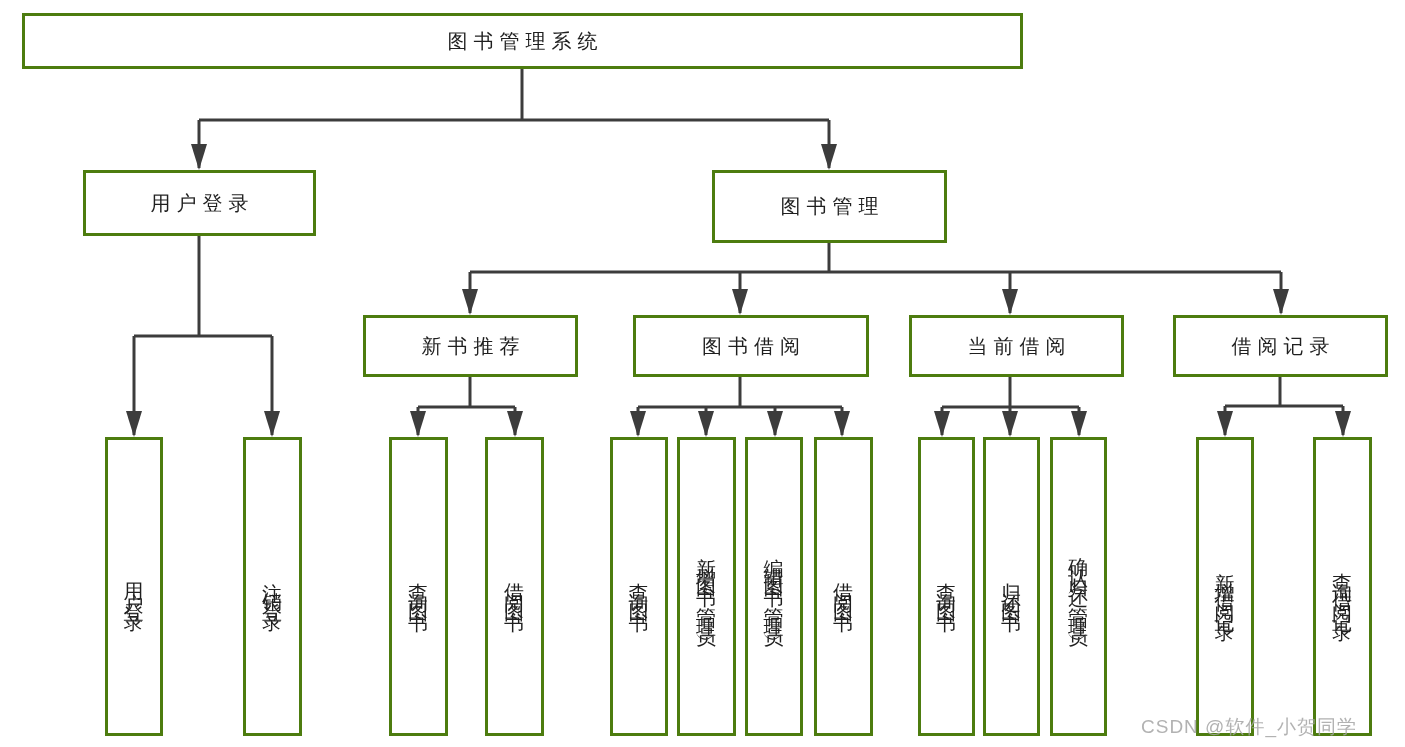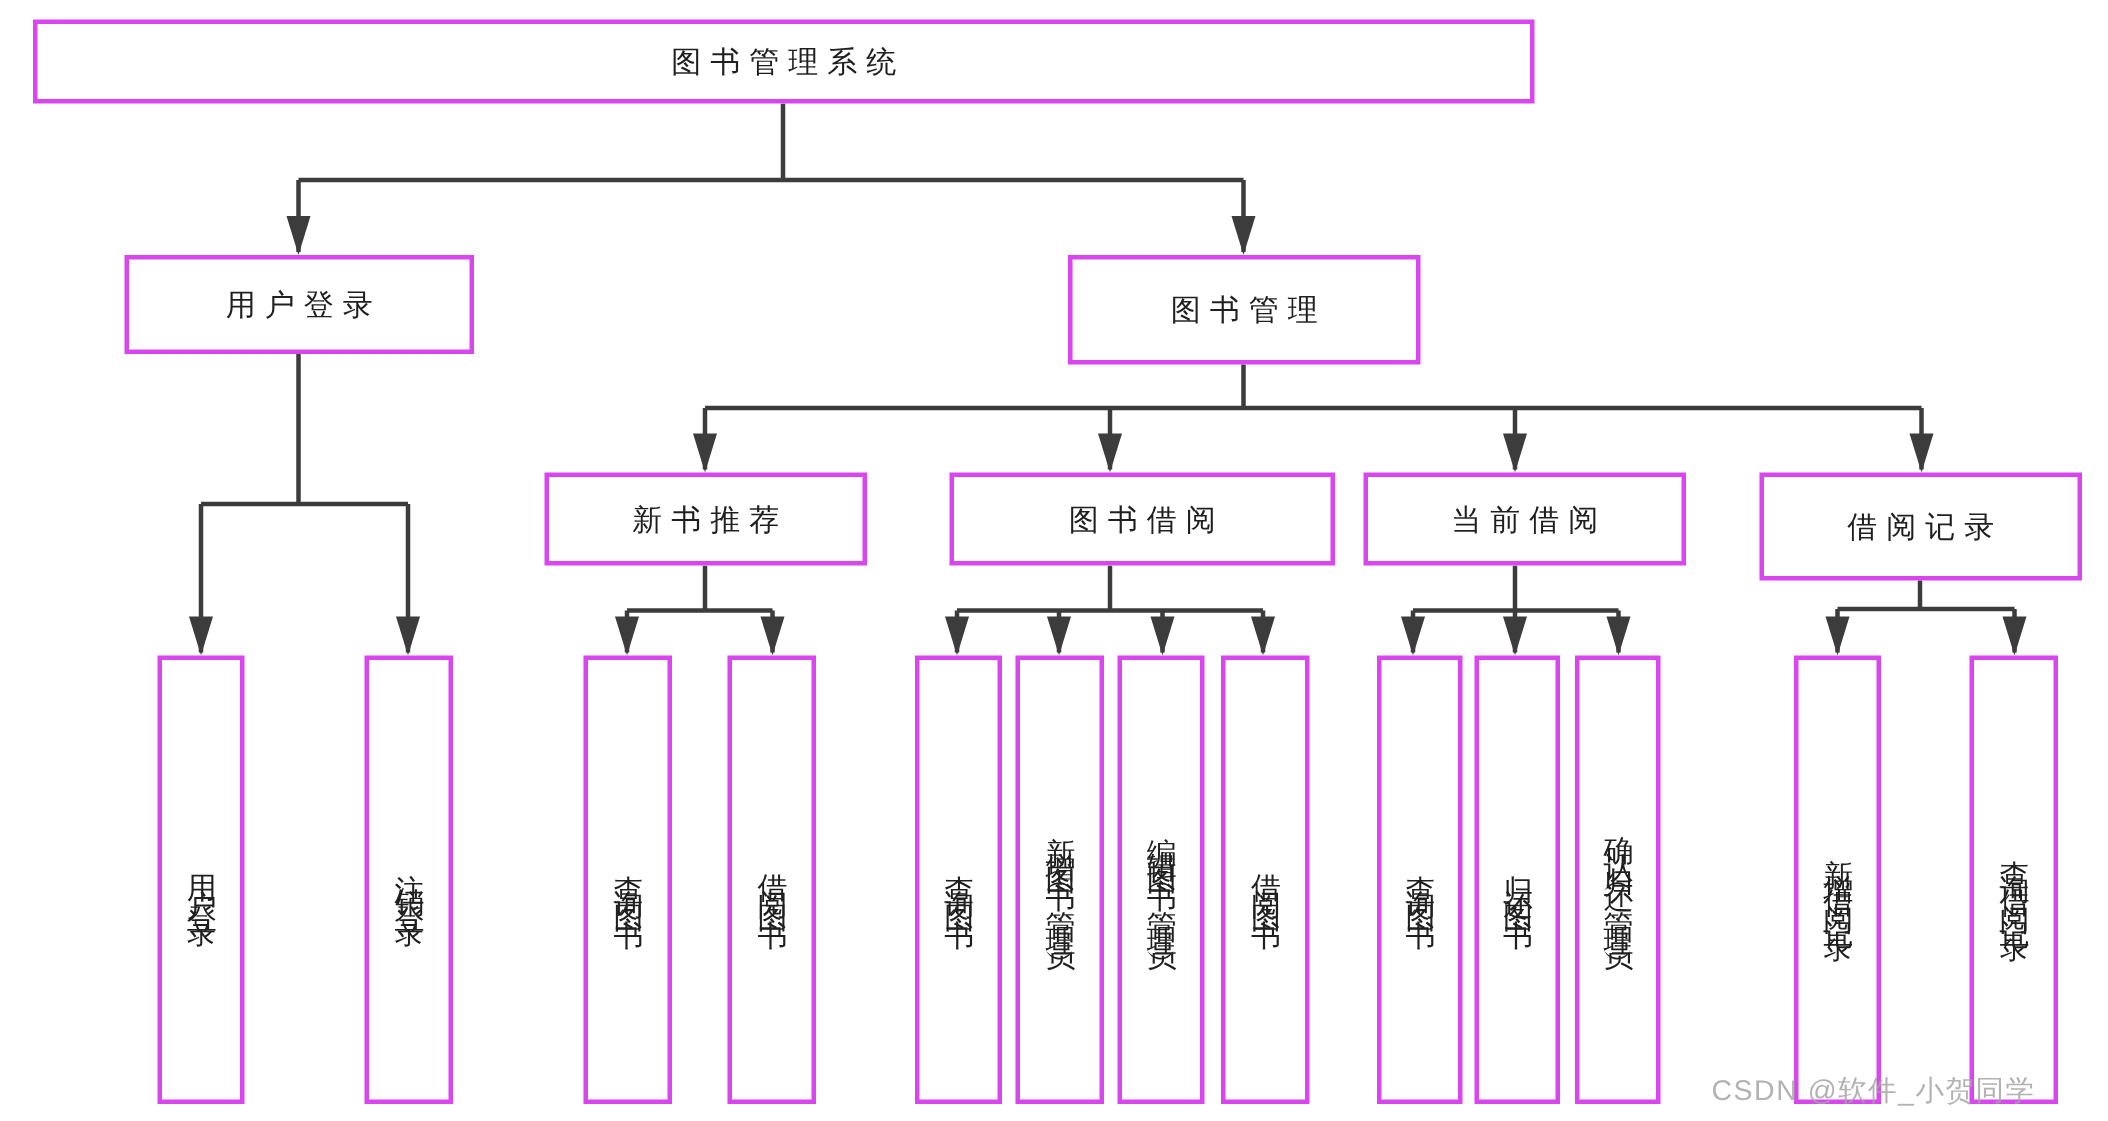--- a/index.html
+++ b/index.html
@@ -7,21 +7,21 @@
     position:relative;
     width:1405px;height:747px;
     background:#ffffff;
     overflow:hidden;
     font-family:"Liberation Sans","DejaVu Sans",sans-serif;
   }
   .connectors{position:absolute;left:0;top:0;pointer-events:none;}
   .box{
     position:absolute;
     box-sizing:border-box;
-    border:3px solid #d946ef;
+    border:3px solid #4d7c0f;
     background:#ffffff;
     display:flex;
     align-items:center;
     justify-content:center;
     color:#1f1f1f;
     z-index:2;
   }
   .box.h span{
     font-size:20px;
     letter-spacing:6px;
@@ -33,23 +33,23 @@
     text-orientation:mixed;
     font-size:20px;
     letter-spacing:10px;
     line-height:1;
   }
   
   .n-root          {left:22px;  top:13px;  width:1001px; height:56px;}
   .n-user-login    {left:83px;  top:170px; width:233px;  height:66px;}
   .n-book-mgmt     {left:712px; top:170px; width:235px;  height:73px;}
   .n-new-book-rec  {left:363px; top:315px; width:215px;  height:62px;}
-  .n-book-borrow   {left:633px; top:315px; width:257px;  height:62px;}
+  .n-book-borrow   {left:633px; top:315px; width:236px;  height:62px;}
   .n-current-borrow{left:909px; top:315px; width:215px;  height:62px;}
-  .n-borrow-record {left:1173px;top:315px; width:215px;  height:72px;}
+  .n-borrow-record {left:1173px;top:315px; width:215px;  height:62px;}
   .leaf{top:437px;height:299px;width:58px;}
   .n-leaf-user-login{left:105px;}
   .n-leaf-logout    {left:243px;width:59px;}
   .n-nb-query       {left:389px;width:59px;}
   .n-nb-borrow      {left:485px;width:59px;}
   .n-bb-query       {left:610px;}
   .n-bb-add         {left:677px;width:59px;}
   .n-bb-edit        {left:745px;}
   .n-bb-borrow      {left:814px;width:59px;}
   .n-cb-query       {left:918px;width:57px;}

